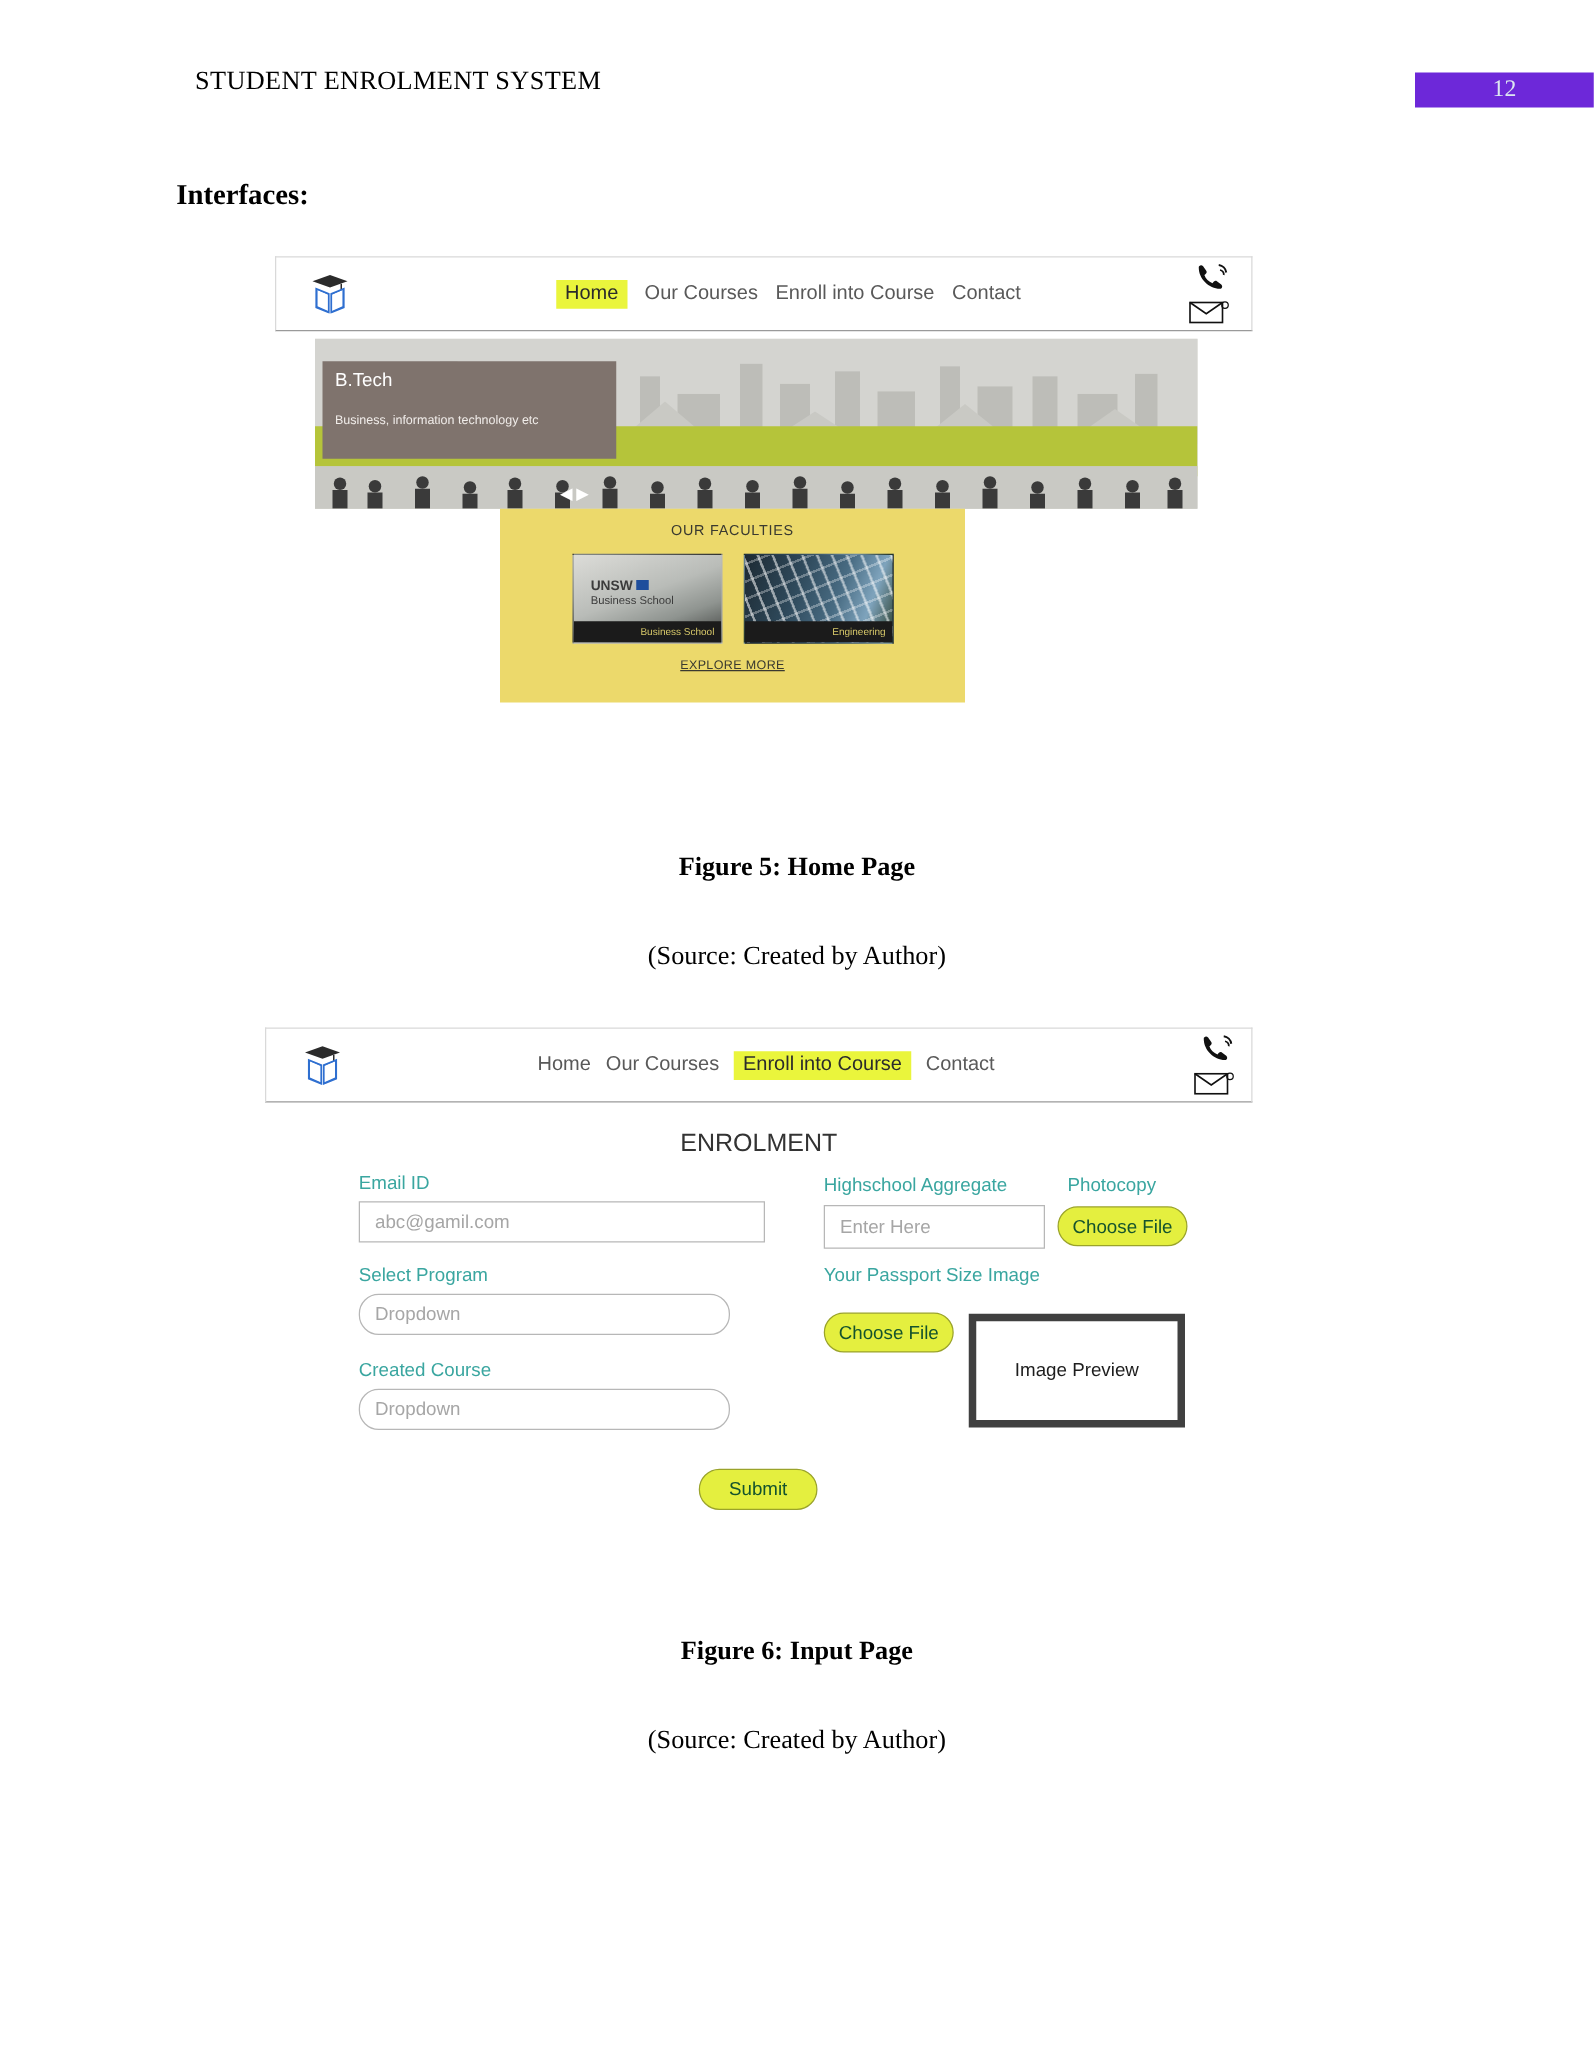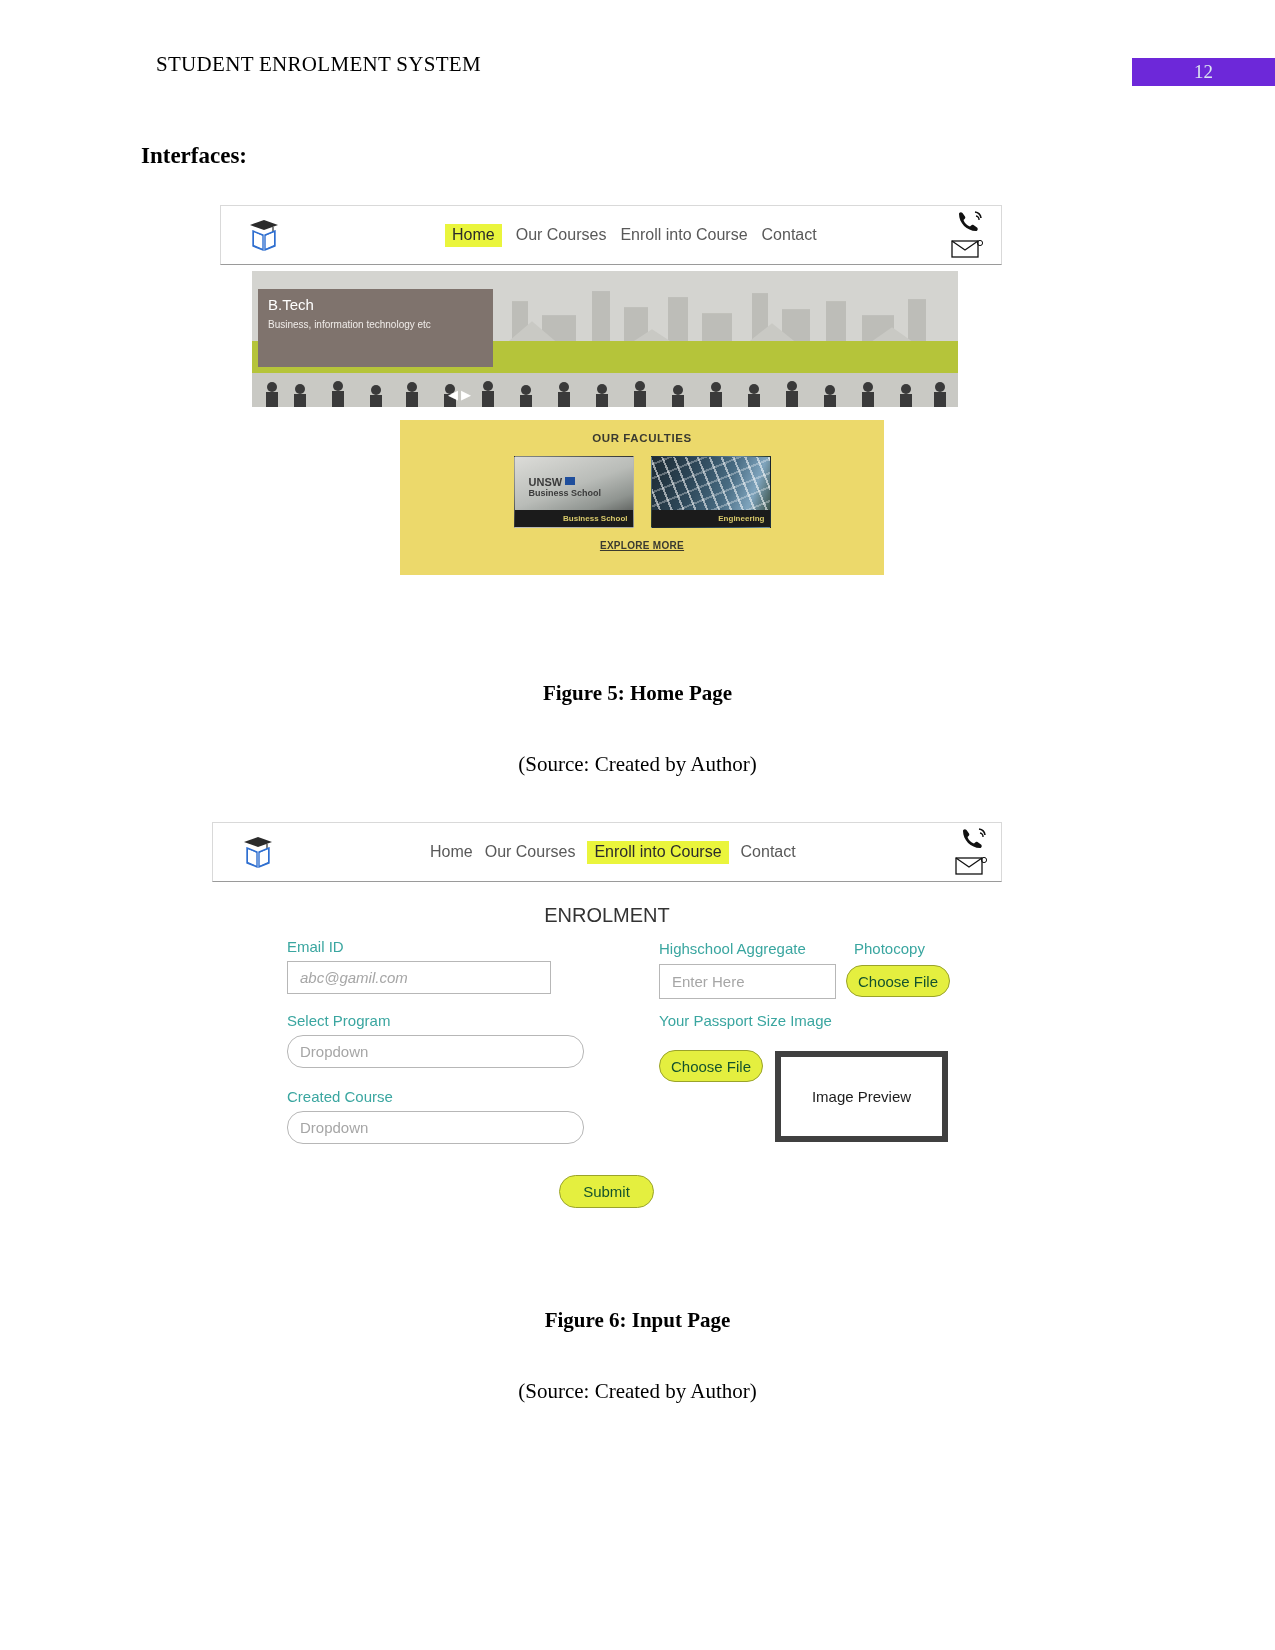--- a/index.html
+++ b/index.html
@@ -81,21 +81,21 @@
   .greenfield{ position:absolute; left:0; bottom:26px; width:100%; height:40px; background:#b5c43a; }
   .crowd{ position:absolute; left:0; bottom:0; width:100%; height:34px; background:#cfcfc9; }
   .hero-overlay{
     position:absolute; left:6px; top:18px;
     width:235px; height:78px;
     background:#7f736d;
     color:#ffffff;
     padding:8px 10px;
   }
   .hero-title{ font-size:15px; line-height:1.1; }
-  .hero-sub{ font-size:10px; margin-top:5px; color:#f0ece9; }
+  .hero-sub{ font-size:10px; margin-top:17px; color:#f0ece9; }
   .hero-arrows{
     position:absolute; left:196px; bottom:6px;
     display:flex; gap:3px; color:#fff; font-size:13px; line-height:1;
   }
 
   
   .faculties{
     position:absolute;
     background:#ecd96b;
     text-align:center;
@@ -316,21 +316,21 @@
     <div class="hero-overlay">
       <div class="hero-title">B.Tech</div>
       <div class="hero-sub">Business, information technology etc</div>
     </div>
     <div class="hero-arrows">
       <span>◀</span>
       <span>▶</span>
     </div>
   </div>
 
-  <div class="faculties" style="left:180px; top:215px; width:484px; height:155px;font-weight:bold;">
+  <div class="faculties" style="left:180px; top:202px; width:372px; height:155px;">
     <div class="fac-title">OUR FACULTIES</div>
     <div class="fac-cards">
       <div class="fac-card card-biz">
         <div class="unsw">
           <b>UNSW</b><span class="badge">&nbsp;</span>
           <div>Business School</div>
         </div>
         <div class="caption">Business School</div>
       </div>
       <div class="fac-card card-eng">
@@ -379,21 +379,21 @@
         <rect x="1" y="2" width="26" height="16" fill="#fff" stroke="#111" stroke-width="1.3"></rect>
         <polyline points="1,2 14,11 27,2" fill="none" stroke="#111" stroke-width="1.3"></polyline>
         <circle cx="29" cy="4" r="2.6" fill="none" stroke="#111" stroke-width="1"></circle>
       </svg>
     </div>
   </div>
 
   <div class="enrol-title" style="top:82px;">ENROLMENT</div>
 
   <div class="field-label" style="left:75px; top:116px;">Email ID</div>
-  <div class="field-box" style="left:75px; top:139px; width:264px; height:33px;font-style:italic;">abc@gamil.com</div>
+  <div class="field-box" style="left:75px; top:139px; width:325px; height:33px;">abc@gamil.com</div>
 
   <div class="field-label" style="left:75px; top:190px;">Select Program</div>
   <div class="field-box rounded" style="left:75px; top:213px; width:297px; height:33px;">Dropdown</div>
 
   <div class="field-label" style="left:75px; top:266px;">Created Course</div>
   <div class="field-box rounded" style="left:75px; top:289px; width:297px; height:33px;">Dropdown</div>
 
   <div class="field-label" style="left:447px; top:118px;">Highschool Aggregate</div>
   <div class="field-box" style="left:447px; top:142px; width:177px; height:35px;">Enter Here</div>
 

